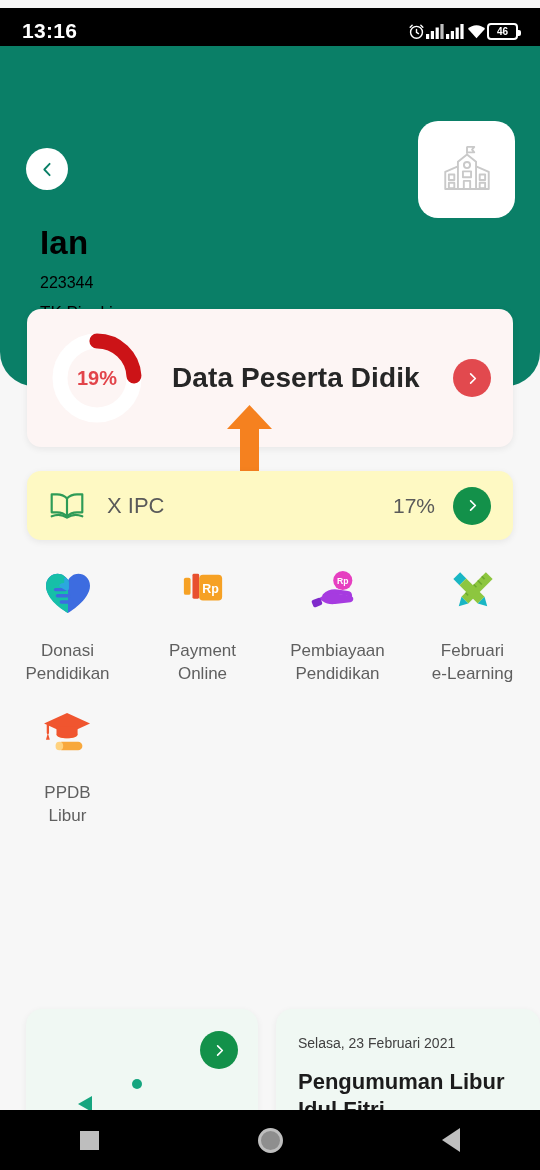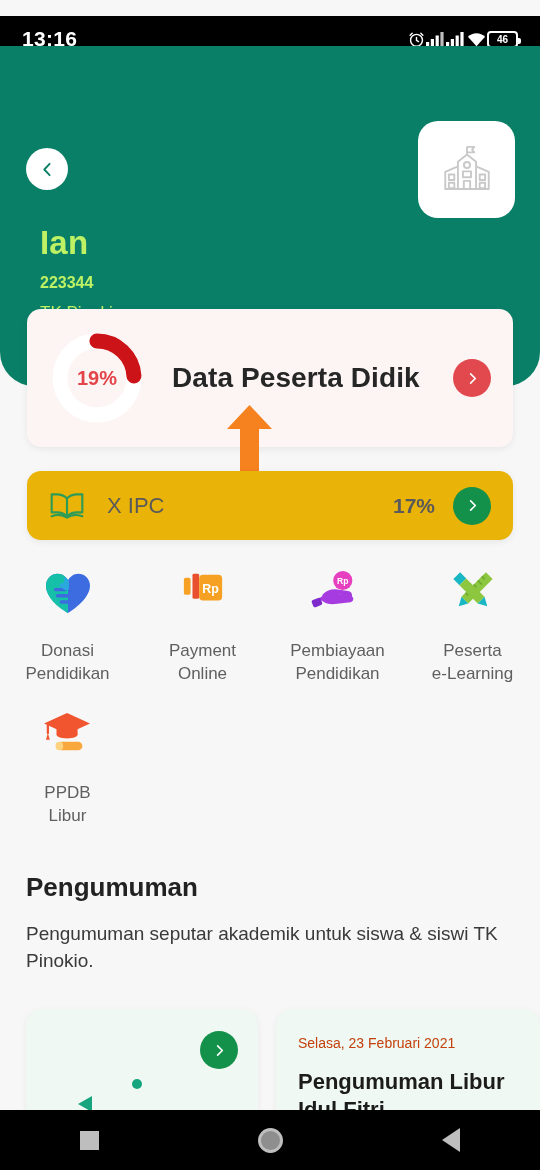--- a/index.html
+++ b/index.html
@@ -6,21 +6,21 @@
   html, body {
     width: 540px; height: 1170px;
     background: #000;
     font-family: "Liberation Sans", sans-serif;
     overflow: hidden;
   }
   .phone { position: relative; width: 540px; height: 1170px; background: #F7F7F7; }
 
   
   .statusbar {
-    position: absolute; top: 16px; left: 0; width: 540px; height: 46px;
+    position: absolute; top: 8px; left: 0; width: 540px; height: 46px;
     background: #000; color: #fff;
     display: flex; align-items: center; justify-content: space-between;
     padding: 0 22px;
   }
   .status-time { font-size: 21px; font-weight: bold; letter-spacing: .3px; }
   .status-icons { display: flex; align-items: center; gap: 0; }
   .status-icons svg { display: block; }
   .batt {
     position: relative; display: flex; align-items: center; justify-content: center;
     width: 31px; height: 17px; border: 2px solid #fff; border-radius: 4px;
@@ -40,23 +40,23 @@
   .back-btn {
     position: absolute; top: 102px; left: 26px;
     width: 42px; height: 42px; border-radius: 50%;
     background: #fff; display: flex; align-items: center; justify-content: center;
   }
   .school-badge {
     position: absolute; top: 75px; right: 25px;
     width: 97px; height: 97px; border-radius: 20px; background: #fff;
     display: flex; align-items: center; justify-content: center;
   }
-  .profile { position: absolute; left: 40px; top: 178px; color: #bef264; }
+  .profile { position: absolute; left: 40px; top: 178px; color: #000000; }
   .profile-name { font-size: 33px; font-weight: bold; letter-spacing: .2px; }
-  .profile-id { font-size: 16px; margin-top: 12px; font-weight: bold; }
+  .profile-id { font-size: 16px; margin-top: 12px; }
   .profile-school { font-size: 17px; margin-top: 11px; }
 
   
   .card-data {
     position: absolute; left: 27px; top: 309px; width: 486px; height: 138px;
     background: #FDF5F4; border-radius: 14px;
     box-shadow: 0 2px 7px rgba(0,0,0,.07);
     display: flex; align-items: center; padding: 0 22px;
   }
   .ring-wrap { position: relative; width: 96px; height: 96px; flex: none; }
@@ -70,26 +70,26 @@
   .card-sub { font-size: 17px; color: #3C3C3C; margin-top: 6px; }
   .circle-btn {
     width: 38px; height: 38px; border-radius: 50%;
     display: flex; align-items: center; justify-content: center; flex: none;
   }
   .circle-btn.red { background: #E2494E; }
   .circle-btn.green { background: #13914A; }
 
   .card-class {
     position: absolute; left: 27px; top: 471px; width: 486px; height: 69px;
-    background: #eab308; border-radius: 14px;
+    background: #fef9c3; border-radius: 14px;
     box-shadow: 0 2px 7px rgba(0,0,0,.07);
     display: flex; align-items: center; padding: 0 22px;
   }
   .class-name { font-size: 22px; color: #5A5A5A; margin-left: 22px; flex: 1; }
-  .class-pct { font-size: 21px; color: #5A5A5A; margin-right: 18px; font-weight: bold; }
+  .class-pct { font-size: 21px; color: #5A5A5A; margin-right: 18px; }
 
   
   .anno-arrow {
     position: absolute; left: 227px; top: 405px; width: 45px; height: 68px;
     pointer-events: none;
   }
 
   
   .menu-grid {
     position: absolute; left: 0; top: 565px; width: 540px;
@@ -110,21 +110,21 @@
   .sect-title { font-size: 26px; font-weight: bold; color: #222; }
   .sect-desc { font-size: 19px; color: #3A3A3A; margin-top: 18px; line-height: 1.42; }
 
   .ann-row { position: absolute; left: 0; top: 1003px; width: 540px; height: 120px; overflow: hidden; }
   .ann-card {
     position: absolute; top: 6px; background: #F0F8F3; border-radius: 16px;
     box-shadow: 0 2px 7px rgba(0,0,0,.06); overflow: hidden;
   }
   .ann-card.left { left: 26px; width: 232px; height: 170px; }
   .ann-card.right { left: 276px; width: 264px; height: 170px; padding: 26px 22px 0 22px; }
-  .ann-date { font-size: 14px; color: #c2410c; }
+  .ann-date { font-size: 14px; color: #404040; }
   .ann-head { font-size: 22px; font-weight: bold; color: #1C1C1C; margin-top: 17px; line-height: 1.28; }
   .ann-arrow { position: absolute; right: 20px; top: 22px; }
   .ann-illus { position: absolute; left: 0; bottom: 0; width: 232px; height: 130px; }
 
   
   .navbar {
     position: absolute; bottom: 0; left: 0; width: 540px; height: 60px;
     background: #000; display: flex; align-items: center; justify-content: space-around;
   }
   .nav-sq { width: 19px; height: 19px; background: #BEBEBE; }
@@ -299,45 +299,41 @@
                 <path d="M21 30h4"></path>
             </g>
           </g>
           <g transform="rotate(-45 26 24)">
             <rect x="21" y="0" width="10" height="9" fill="#19B6C4"></rect>
             <rect x="21" y="9" width="10" height="27" fill="#8DC63F"></rect>
             <path d="M21 36h10l-5 9Z" fill="#19B6C4"></path>
           </g>
         </svg>
       </div>
-      <div class="menu-label">Peserta
+      <div class="menu-label">Februari
 e-Learning</div>
     </div>
 
     <div class="menu-item">
       <div class="menu-icon">
         <svg width="52" height="46" viewBox="0 0 54 48">
           <path d="M26 2 50 13 26 24 2 13Z" fill="#F0552F"></path>
           <ellipse cx="26" cy="24.5" rx="11" ry="4" fill="#F8A83C"></ellipse>
           <path d="M15 16.5v8c0 2.2 5 4 11 4s11-1.8 11-4v-8" fill="#F0552F"></path>
           <path d="M6 15v8" stroke="#F0552F" stroke-width="2.4" stroke-linecap="round"></path>
           <path d="M6 23l-2 7h4Z" fill="#F0552F"></path>
           <rect x="16" y="32" width="26" height="9" rx="4.5" fill="#F8A83C"></rect>
           <ellipse cx="18" cy="36.5" rx="4" ry="4.5" fill="#FFD27F"></ellipse>
         </svg>
       </div>
       <div class="menu-label">PPDB
 Libur</div>
     </div>
   </div>
 
-  <div class="sect">
-    <div class="sect-title">Pengumuman</div>
-    <div class="sect-desc">Pengumuman seputar akademik untuk siswa &amp; siswi TK Pinokio.</div>
-  </div>
 
   <div class="ann-row">
     <div class="ann-card left">
       <svg class="ann-illus" viewBox="0 0 232 130">
         <ellipse cx="118" cy="132" rx="72" ry="60" fill="none" stroke="#D9B4B4" stroke-width="1.4"></ellipse>
         <ellipse cx="116" cy="136" rx="56" ry="48" fill="none" stroke="#C06B72" stroke-width="1.4"></ellipse>
         <path d="M62 130c0-34 24-58 54-58s54 24 54 58Z" fill="#1C9AD6"></path>
         <path d="M70 130c0-30 20-50 46-50s46 20 46 50Z" fill="#2BC6E8"></path>
         <path d="M78 130c0-26 17-44 38-44s38 18 38 44Z" fill="#fff"></path>
         <path d="M86 130c0-22 14-37 32-37s32 15 32 37Z" fill="#18B8DC"></path>

